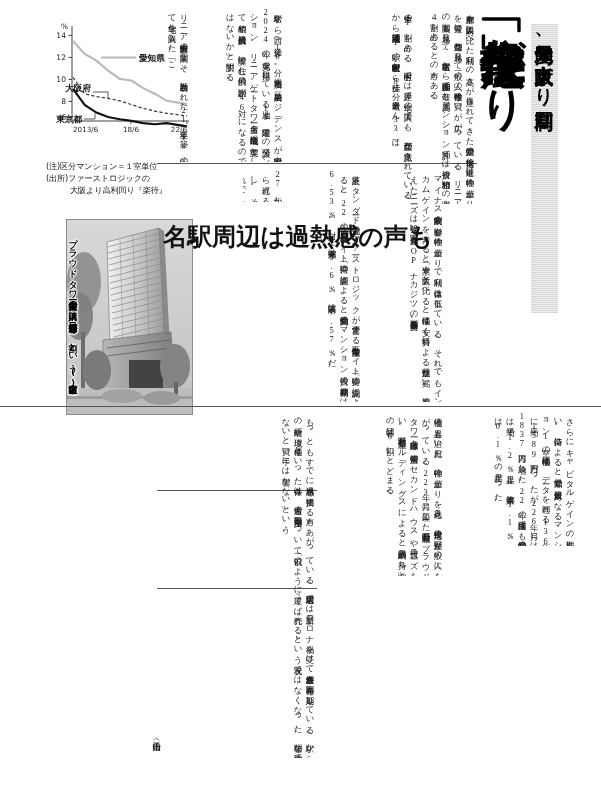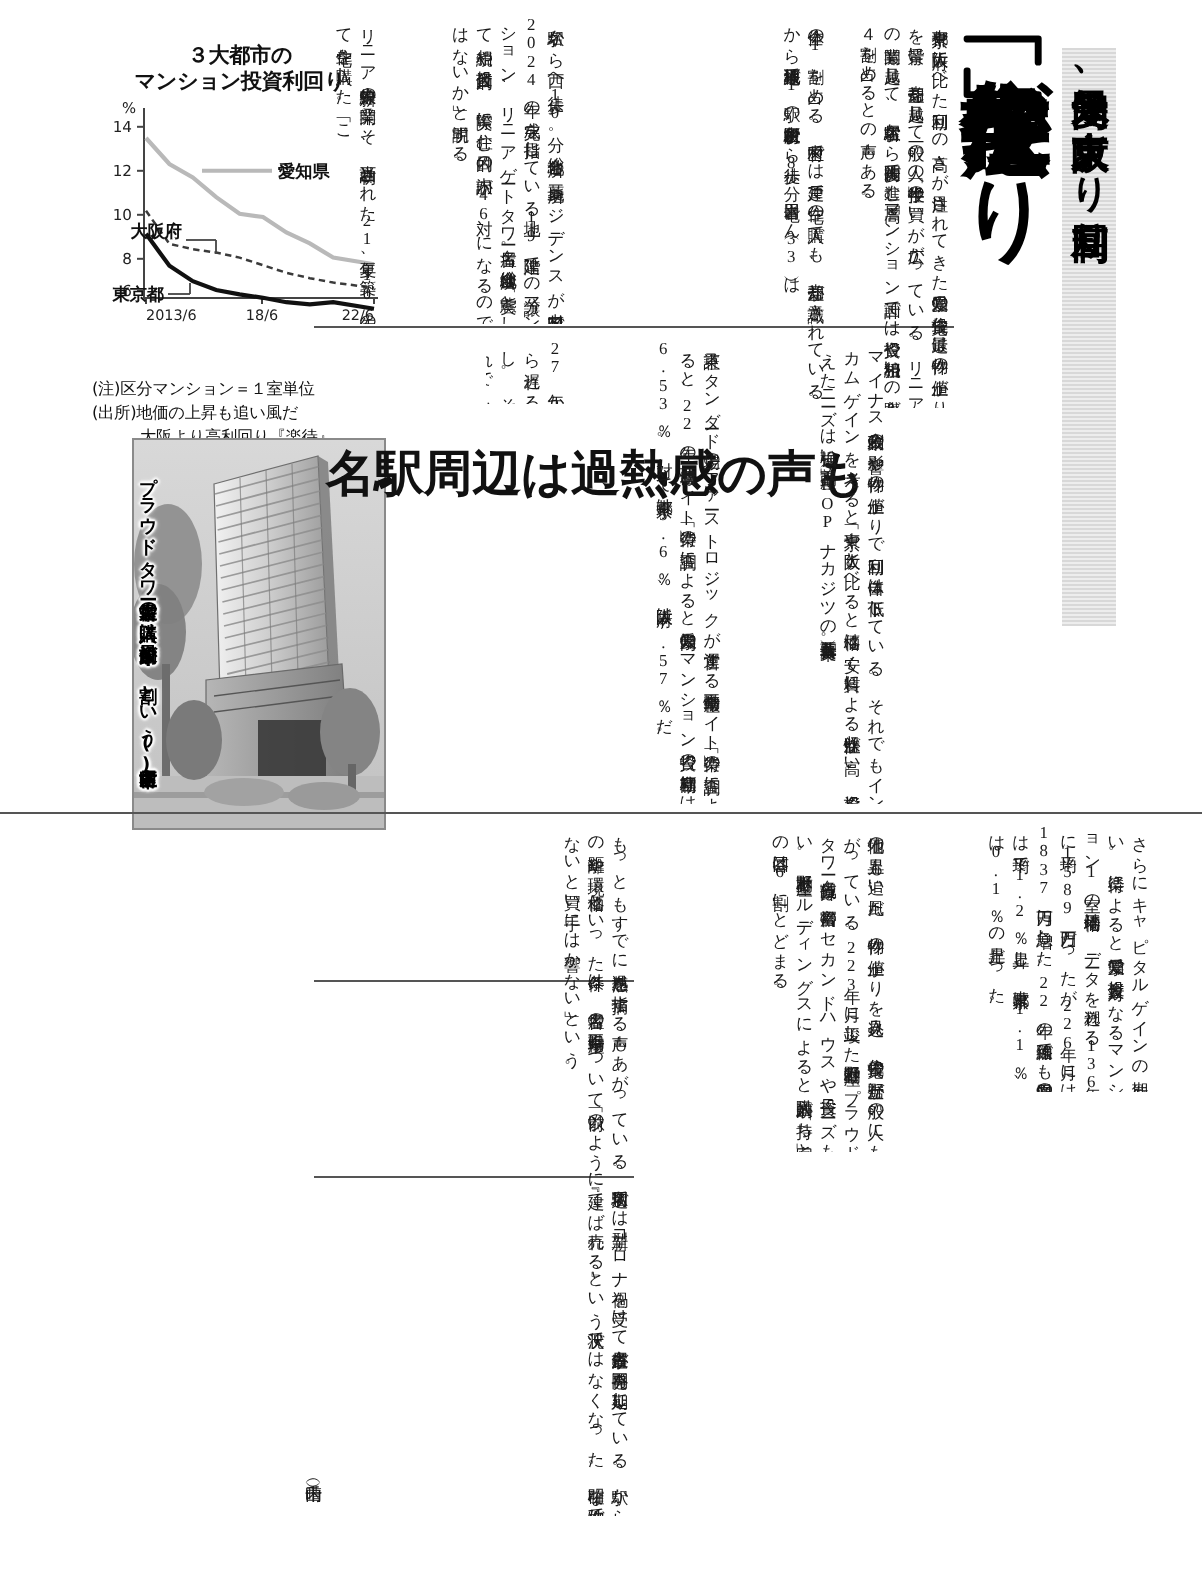--- a/index.html
+++ b/index.html
@@ -186,24 +186,20 @@
     line-height: 1.4;
     color: #1a1a1a;
   }
 </style>
 </head>
 <body>
 
 <div class="page">
 
   <figure id="chart-figure">
-    <figcaption id="chart-title">
-      <span>３大都市の</span><br>
-      <span>マンション投資利回り</span>
-    </figcaption>
     <div id="chart-svg-wrap">
       <svg width="148" height="122" viewBox="0 0 148 122">
 
         <line x1="26" y1="6" x2="26" y2="101" stroke="#444" stroke-width="1"></line>
 
         <line x1="26" y1="101" x2="143" y2="101" stroke="#444" stroke-width="1"></line>
 
         <g font-family="DejaVu Sans, sans-serif" font-size="7.6" fill="#222">
           <line x1="22.5" y1="15.4" x2="26" y2="15.4" stroke="#444" stroke-width="1"></line>
           <text x="20" y="18" text-anchor="end">14</text>
@@ -242,21 +238,21 @@
           <text x="45" y="70.5" text-anchor="end">大阪府</text>
 
           <line x1="49" y1="99" x2="49" y2="93.5" stroke="#444" stroke-width="0.9"></line>
           <line x1="38" y1="99" x2="49" y2="99" stroke="#444" stroke-width="0.9"></line>
           <text x="36" y="101.8" text-anchor="end">東京都</text>
         </g>
       </svg>
     </div>
     <div id="chart-notes">
       <div class="note-row">(注)区分マンション＝１室単位</div>
-      <div class="note-row">(出所)地価の上昇も追い風だ</div>
+      <div class="note-row">(出所)ファーストロジックの</div>
       <div class="note-row note-indent">大阪より高利回り『楽待』</div>
     </div>
   </figure>
 
   <figure id="photo-figure">
     <div id="photo-frame">
       <svg width="125" height="194" viewBox="0 0 125 194">
         <defs>
           <linearGradient id="skyg" x1="0" y1="0" x2="0" y2="1">
             <stop offset="0%" stop-color="#d8d8d8"></stop>

